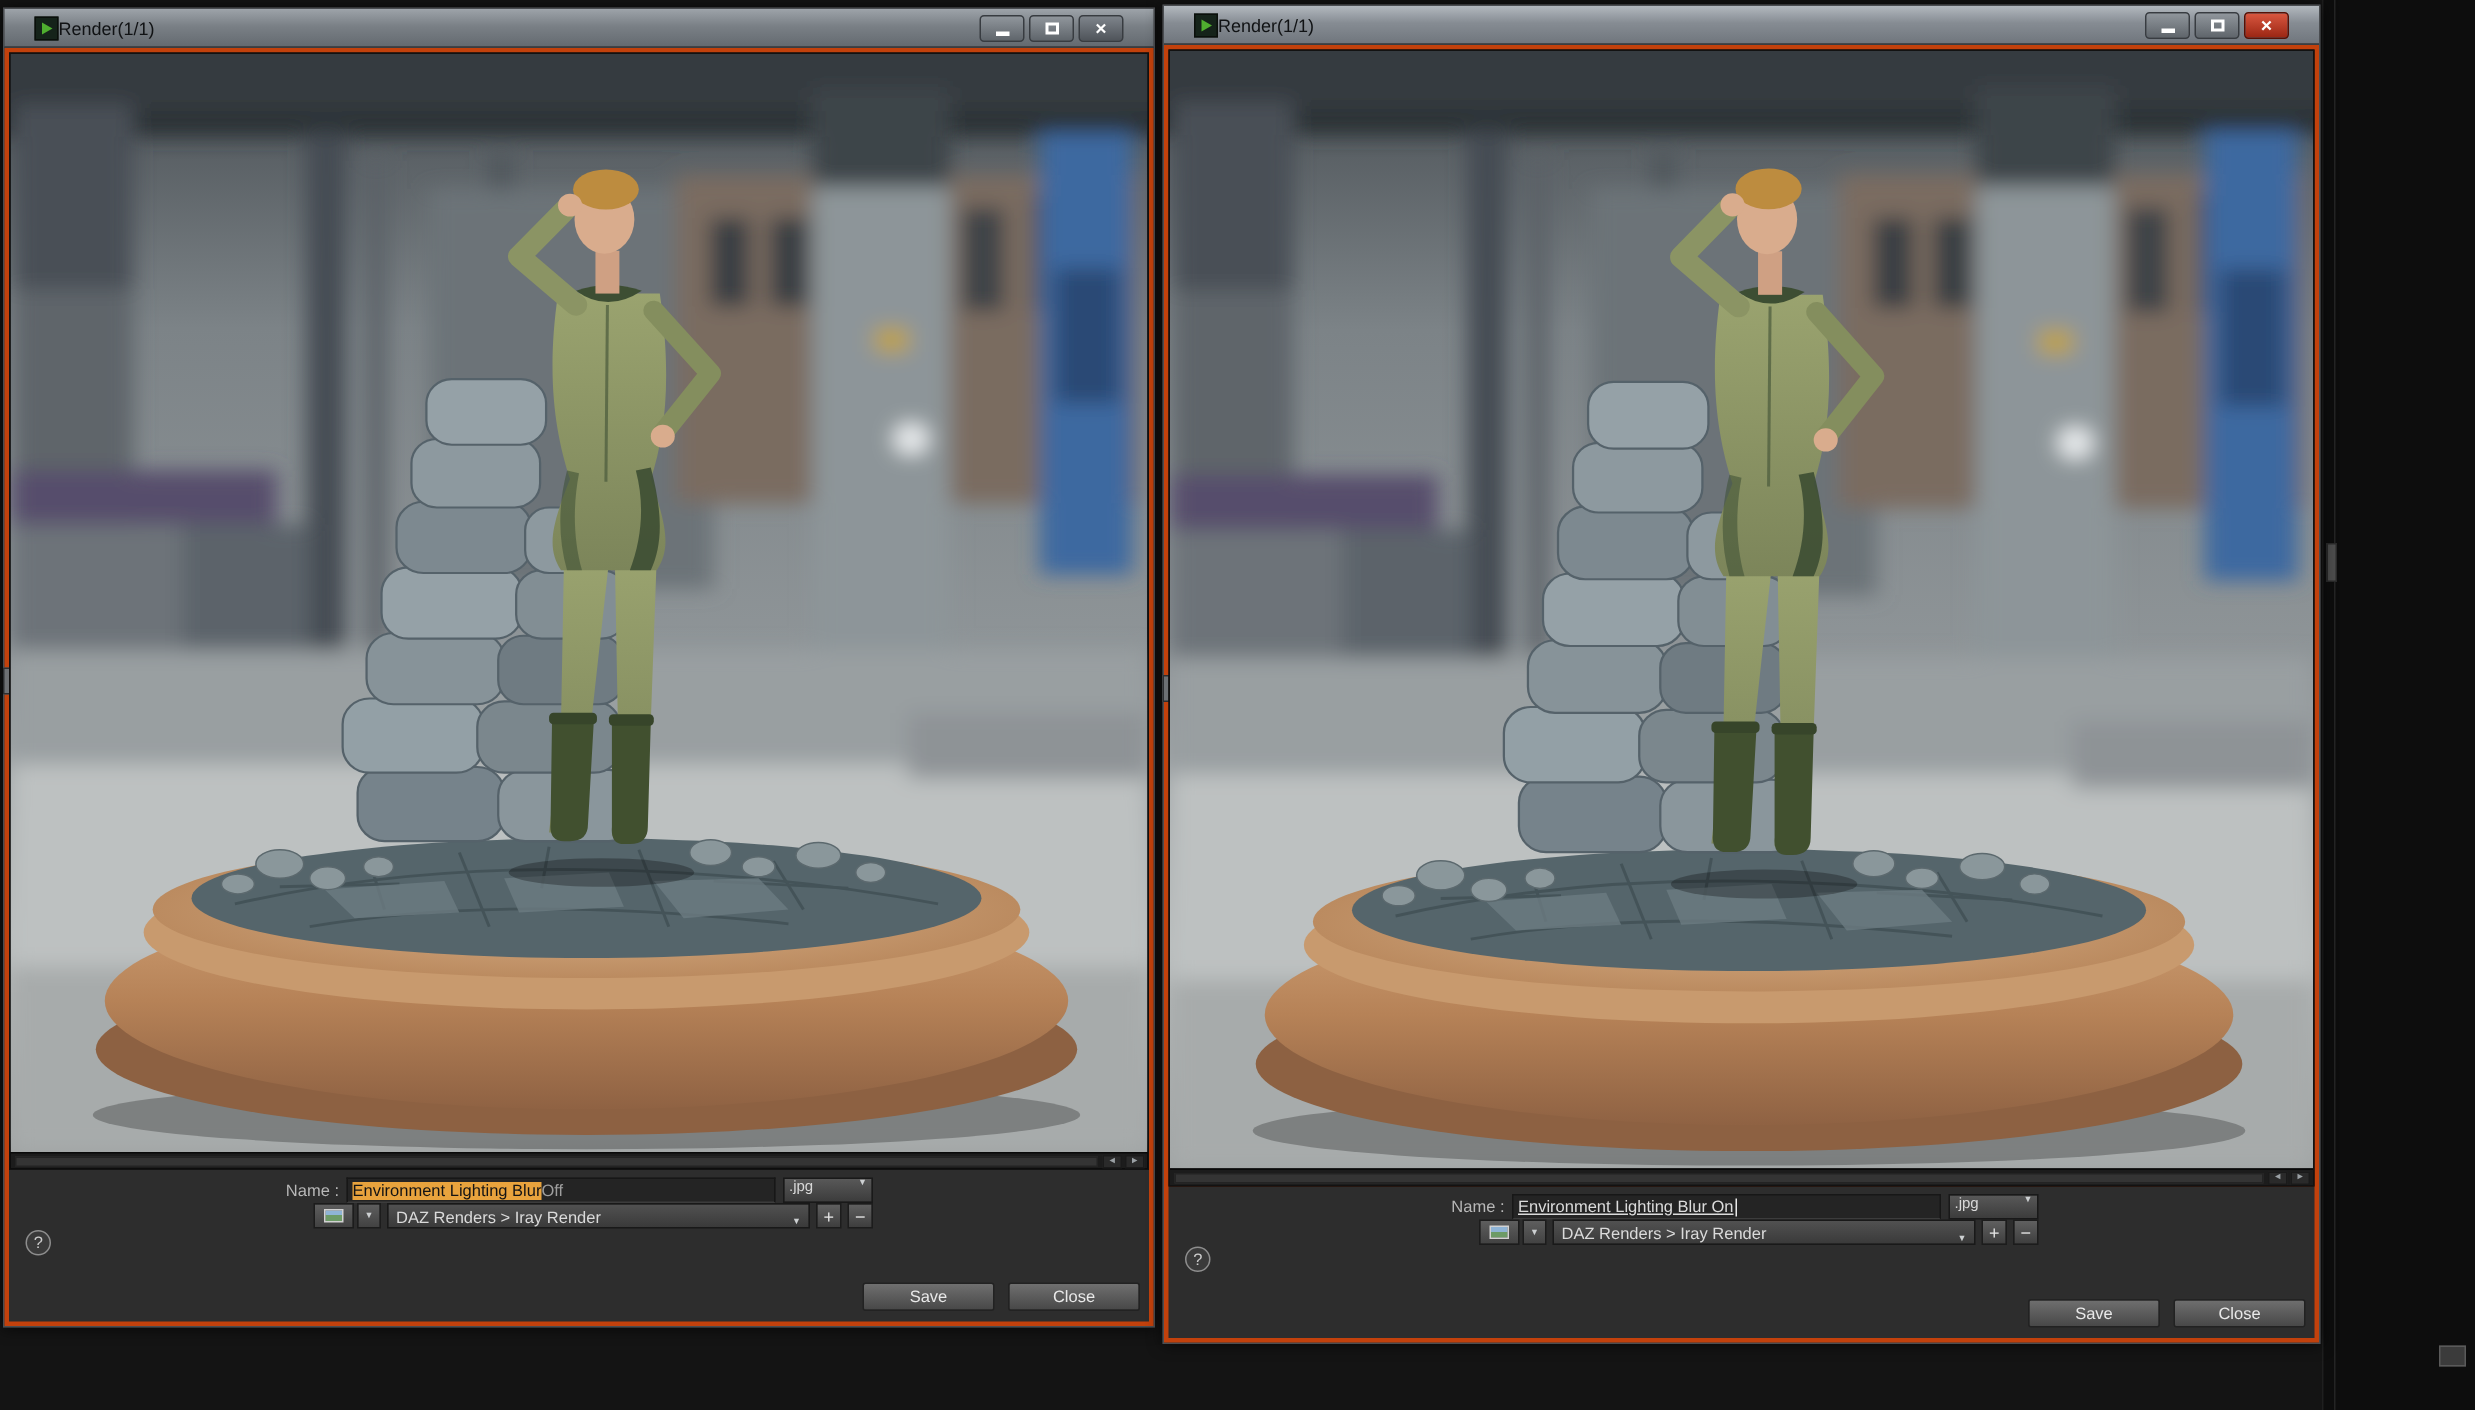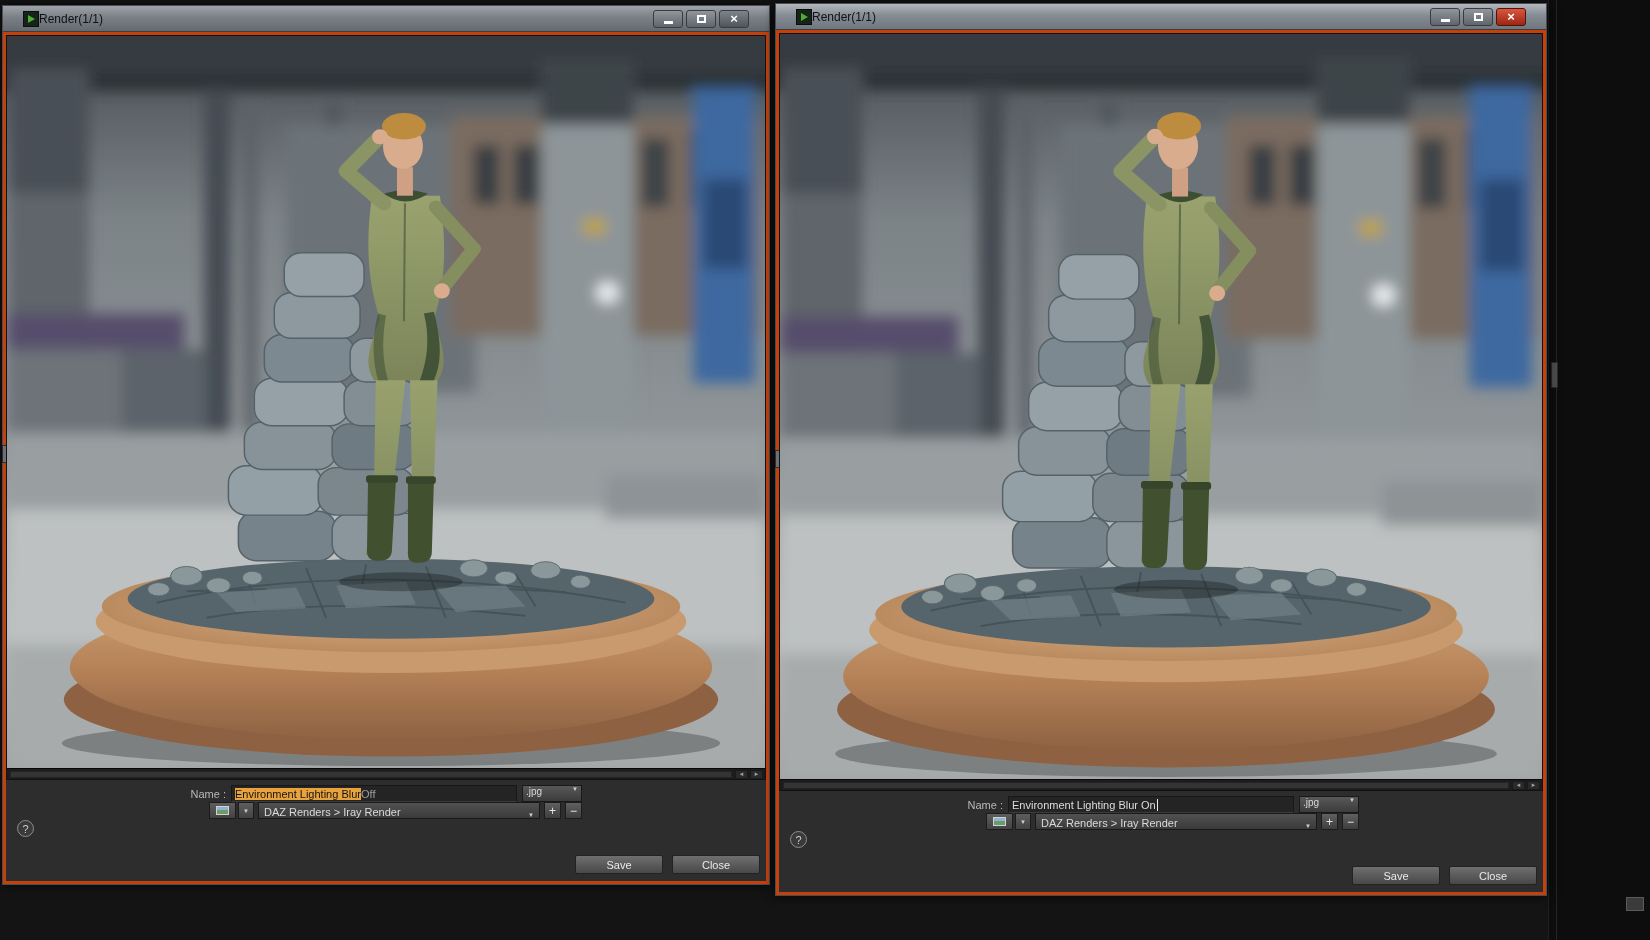--- a/index.html
+++ b/index.html
@@ -39,21 +39,21 @@
                   color:#9aa0a4; font-size:6px; background:#2a2a2a; border:1px solid #1a1a1a; margin-right:2px; }
 
   
   .controls { flex:0 0 78px; display:flex; flex-direction:column; justify-content:space-between; padding:5px 6px 7px; background:#2d2d2d; }
   .row { display:flex; align-items:center; }
   .name-row, .path-row { justify-content:flex-end; padding-right:178px; }
   .lbl { color:#b8b8b8; font-size:11px; margin-right:5px; }
   .name-input { width:286px; height:17px; background:#242424; border:1px solid #171717; border-bottom-color:#3c3c3c;
                 display:flex; align-items:center; padding:0 3px; font-size:11px; color:#9e9e9e; white-space:nowrap; overflow:hidden; }
   .name-input .hl { background:#e8a33d; color:#141414; }
-  .name-input .plain { color:#dcdcdc; }
+  .name-input .plain { color:#dcdcdc;text-decoration:underline; }
   .caret { display:inline-block; width:1px; height:12px; background:#e9e9e9; margin-left:1px; }
   .ext-combo { width:60px; height:17px; margin-left:5px; background:linear-gradient(#585858,#3c3c3c); border:1px solid #191919;
                color:#d8d8d8; font-size:10px; display:flex; align-items:flex-start; justify-content:space-between; padding:0 3px; }
   .arrow { font-size:6px; color:#cdd0d2; }
   .icon-btn { width:27px; height:17px; background:linear-gradient(#5e5e5e,#424242); border:1px solid #1c1c1c;
               display:flex; align-items:center; justify-content:center; margin-right:2px; }
   .icon-pic { width:13px; height:9px; border:1px solid #d2d2d2; background:linear-gradient(#8fb4d6 45%,#6d9b67 45%); }
   .icon-arrow { width:16px; height:17px; background:linear-gradient(#5e5e5e,#424242); border:1px solid #1c1c1c;
                 display:flex; align-items:center; justify-content:center; margin-right:4px; }
   .path-combo { width:282px; height:17px; background:linear-gradient(#515151,#3a3a3a); border:1px solid #191919;

